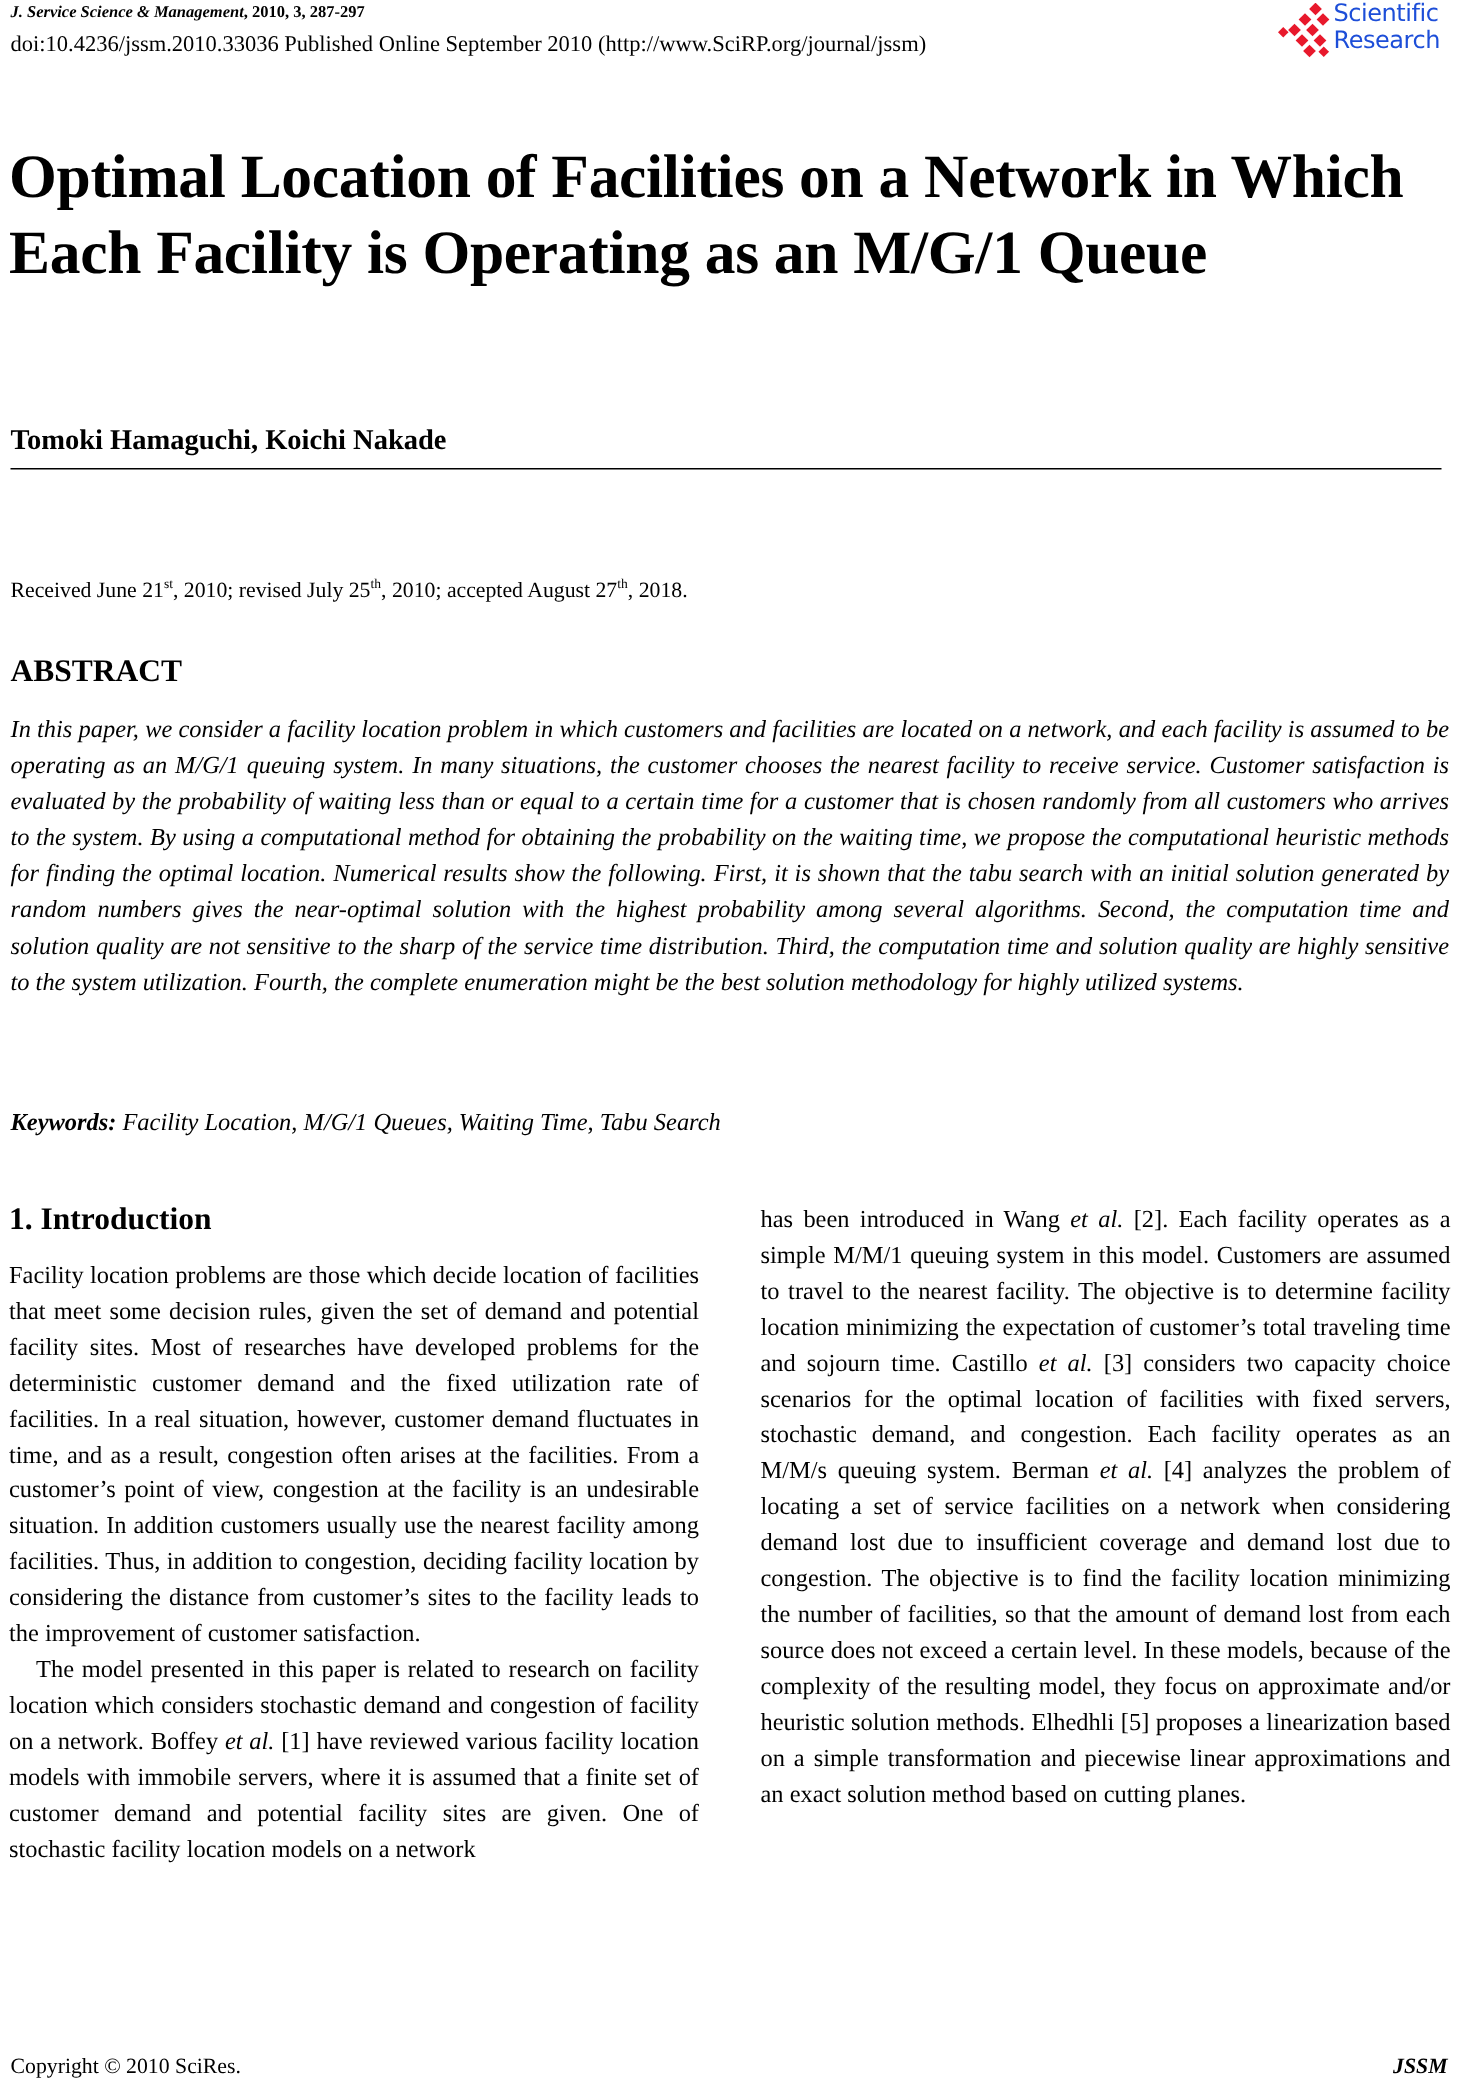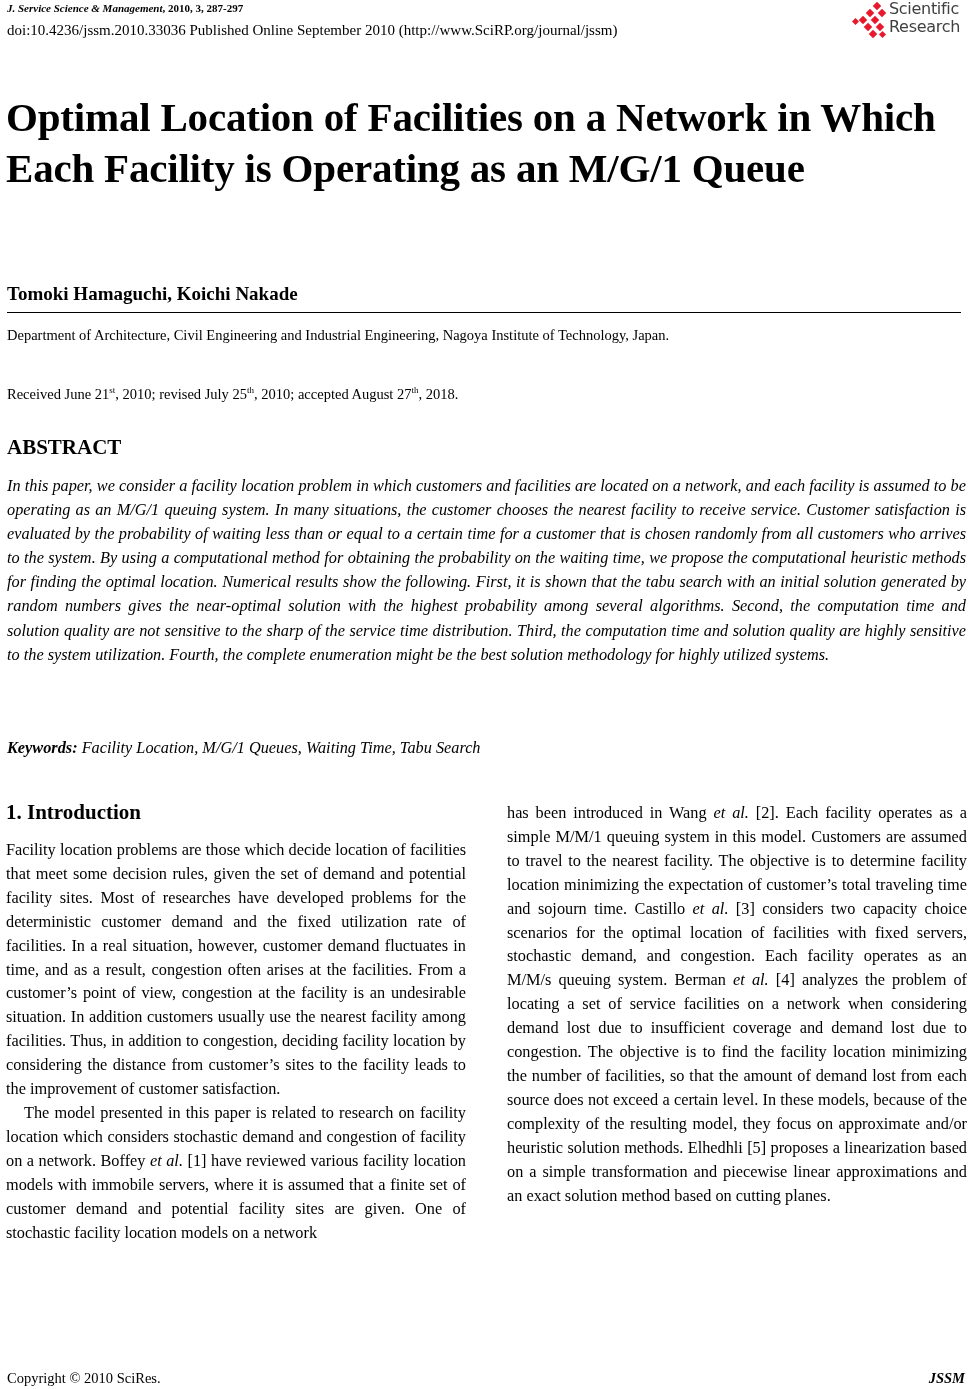--- a/index.html
+++ b/index.html
@@ -2,21 +2,21 @@
 <html><head>
 <meta charset="utf-8">
 <style>
   html, body { margin:0; padding:0; background:#ffffff; }
   body { width:971px; height:1389px; position:relative; overflow:hidden; color:#000; font-family:"Liberation Serif", serif; }
   .hdr-journal { position:absolute; left:7px; top:2px; font-size:11px; font-weight:bold; white-space:nowrap; }
   .hdr-journal i { font-style:italic; }
   .hdr-doi { position:absolute; left:7px; top:22px; font-size:15px; white-space:nowrap; }
   .logo { position:absolute; left:852px; top:0px; width:119px; height:44px; }
   .logo-mark { position:absolute; left:0; top:2px; width:36px; height:38px; }
-  .logo-text { position:absolute; left:37px; top:0px; font-family:"DejaVu Sans", sans-serif; font-size:16px; line-height:18px; color:#404040; letter-spacing:-0.3px; }
+  .logo-text { position:absolute; left:37px; top:0px; font-family:"DejaVu Sans", sans-serif; font-size:16px; line-height:18px; color:#1d4ed8; letter-spacing:-0.3px; }
   .title { position:absolute; left:6px; top:92px; width:960px; font-size:41px; font-weight:bold; line-height:51px; letter-spacing:-0.2px; margin:0; }
   .authors { position:absolute; left:7px; top:283px; font-size:19px; font-weight:bold; white-space:nowrap; }
   .rule { position:absolute; left:7px; top:312px; width:954px; height:1px; background:#000; }
   .affil { position:absolute; left:7px; top:325px; font-size:14.5px; line-height:20px; white-space:nowrap; }
   .received { position:absolute; left:7px; top:386px; font-size:14.5px; white-space:nowrap; }
   sup { font-size:9px; vertical-align:6px; line-height:0; }
   .abs-head { position:absolute; left:7px; top:435px; font-size:21px; font-weight:bold; margin:0;text-align:right; }
   .abstract { position:absolute; left:7px; top:474px; width:959px; font-size:16.3px; line-height:24.1px; font-style:italic; text-align:justify; margin:0; hyphens:none; }
   .keywords { position:absolute; left:7px; top:738px; font-size:16.3px; white-space:nowrap; }
   .keywords b { font-style:italic; }
@@ -57,21 +57,20 @@
     <div>Research</div>
   </div>
 </div>
 
 <h1 class="title">Optimal Location of Facilities on a Network in Which Each Facility is Operating as an M/G/1 Queue</h1>
 
 <div class="authors">Tomoki Hamaguchi, Koichi Nakade</div>
 <div class="rule"></div>
 
 <div class="affil">
-  <div>Department of Architecture, Civil Engineering and Industrial Engineering, Nagoya Institute of Technology, Japan.</div>
 </div>
 
 <div class="received"><span>Received June 21</span><sup>st</sup><span>, 2010; revised July 25</span><sup>th</sup><span>, 2010; accepted August 27</span><sup>th</sup><span>, 2018.</span></div>
 
 <h2 class="abs-head">ABSTRACT</h2>
 <p class="abstract">In this paper, we consider a facility location problem in which customers and facilities are located on a network, and each facility is assumed to be operating as an M/G/1 queuing system. In many situations, the customer chooses the nearest facility to receive service. Customer satisfaction is evaluated by the probability of waiting less than or equal to a certain time for a customer that is chosen randomly from all customers who arrives to the system. By using a computational method for obtaining the probability on the waiting time, we propose the computational heuristic methods for finding the optimal location. Numerical results show the following. First, it is shown that the tabu search with an initial solution generated by random numbers gives the near-optimal solution with the highest probability among several algorithms. Second, the computation time and solution quality are not sensitive to the sharp of the service time distribution. Third, the computation time and solution quality are highly sensitive to the system utilization. Fourth, the complete enumeration might be the best solution methodology for highly utilized systems.</p>
 
 <div class="keywords"><b>Keywords:</b> <i>Facility Location, M/G/1 Queues, Waiting Time, Tabu Search</i></div>
 
 <h2 class="sec-head">1. Introduction</h2>

